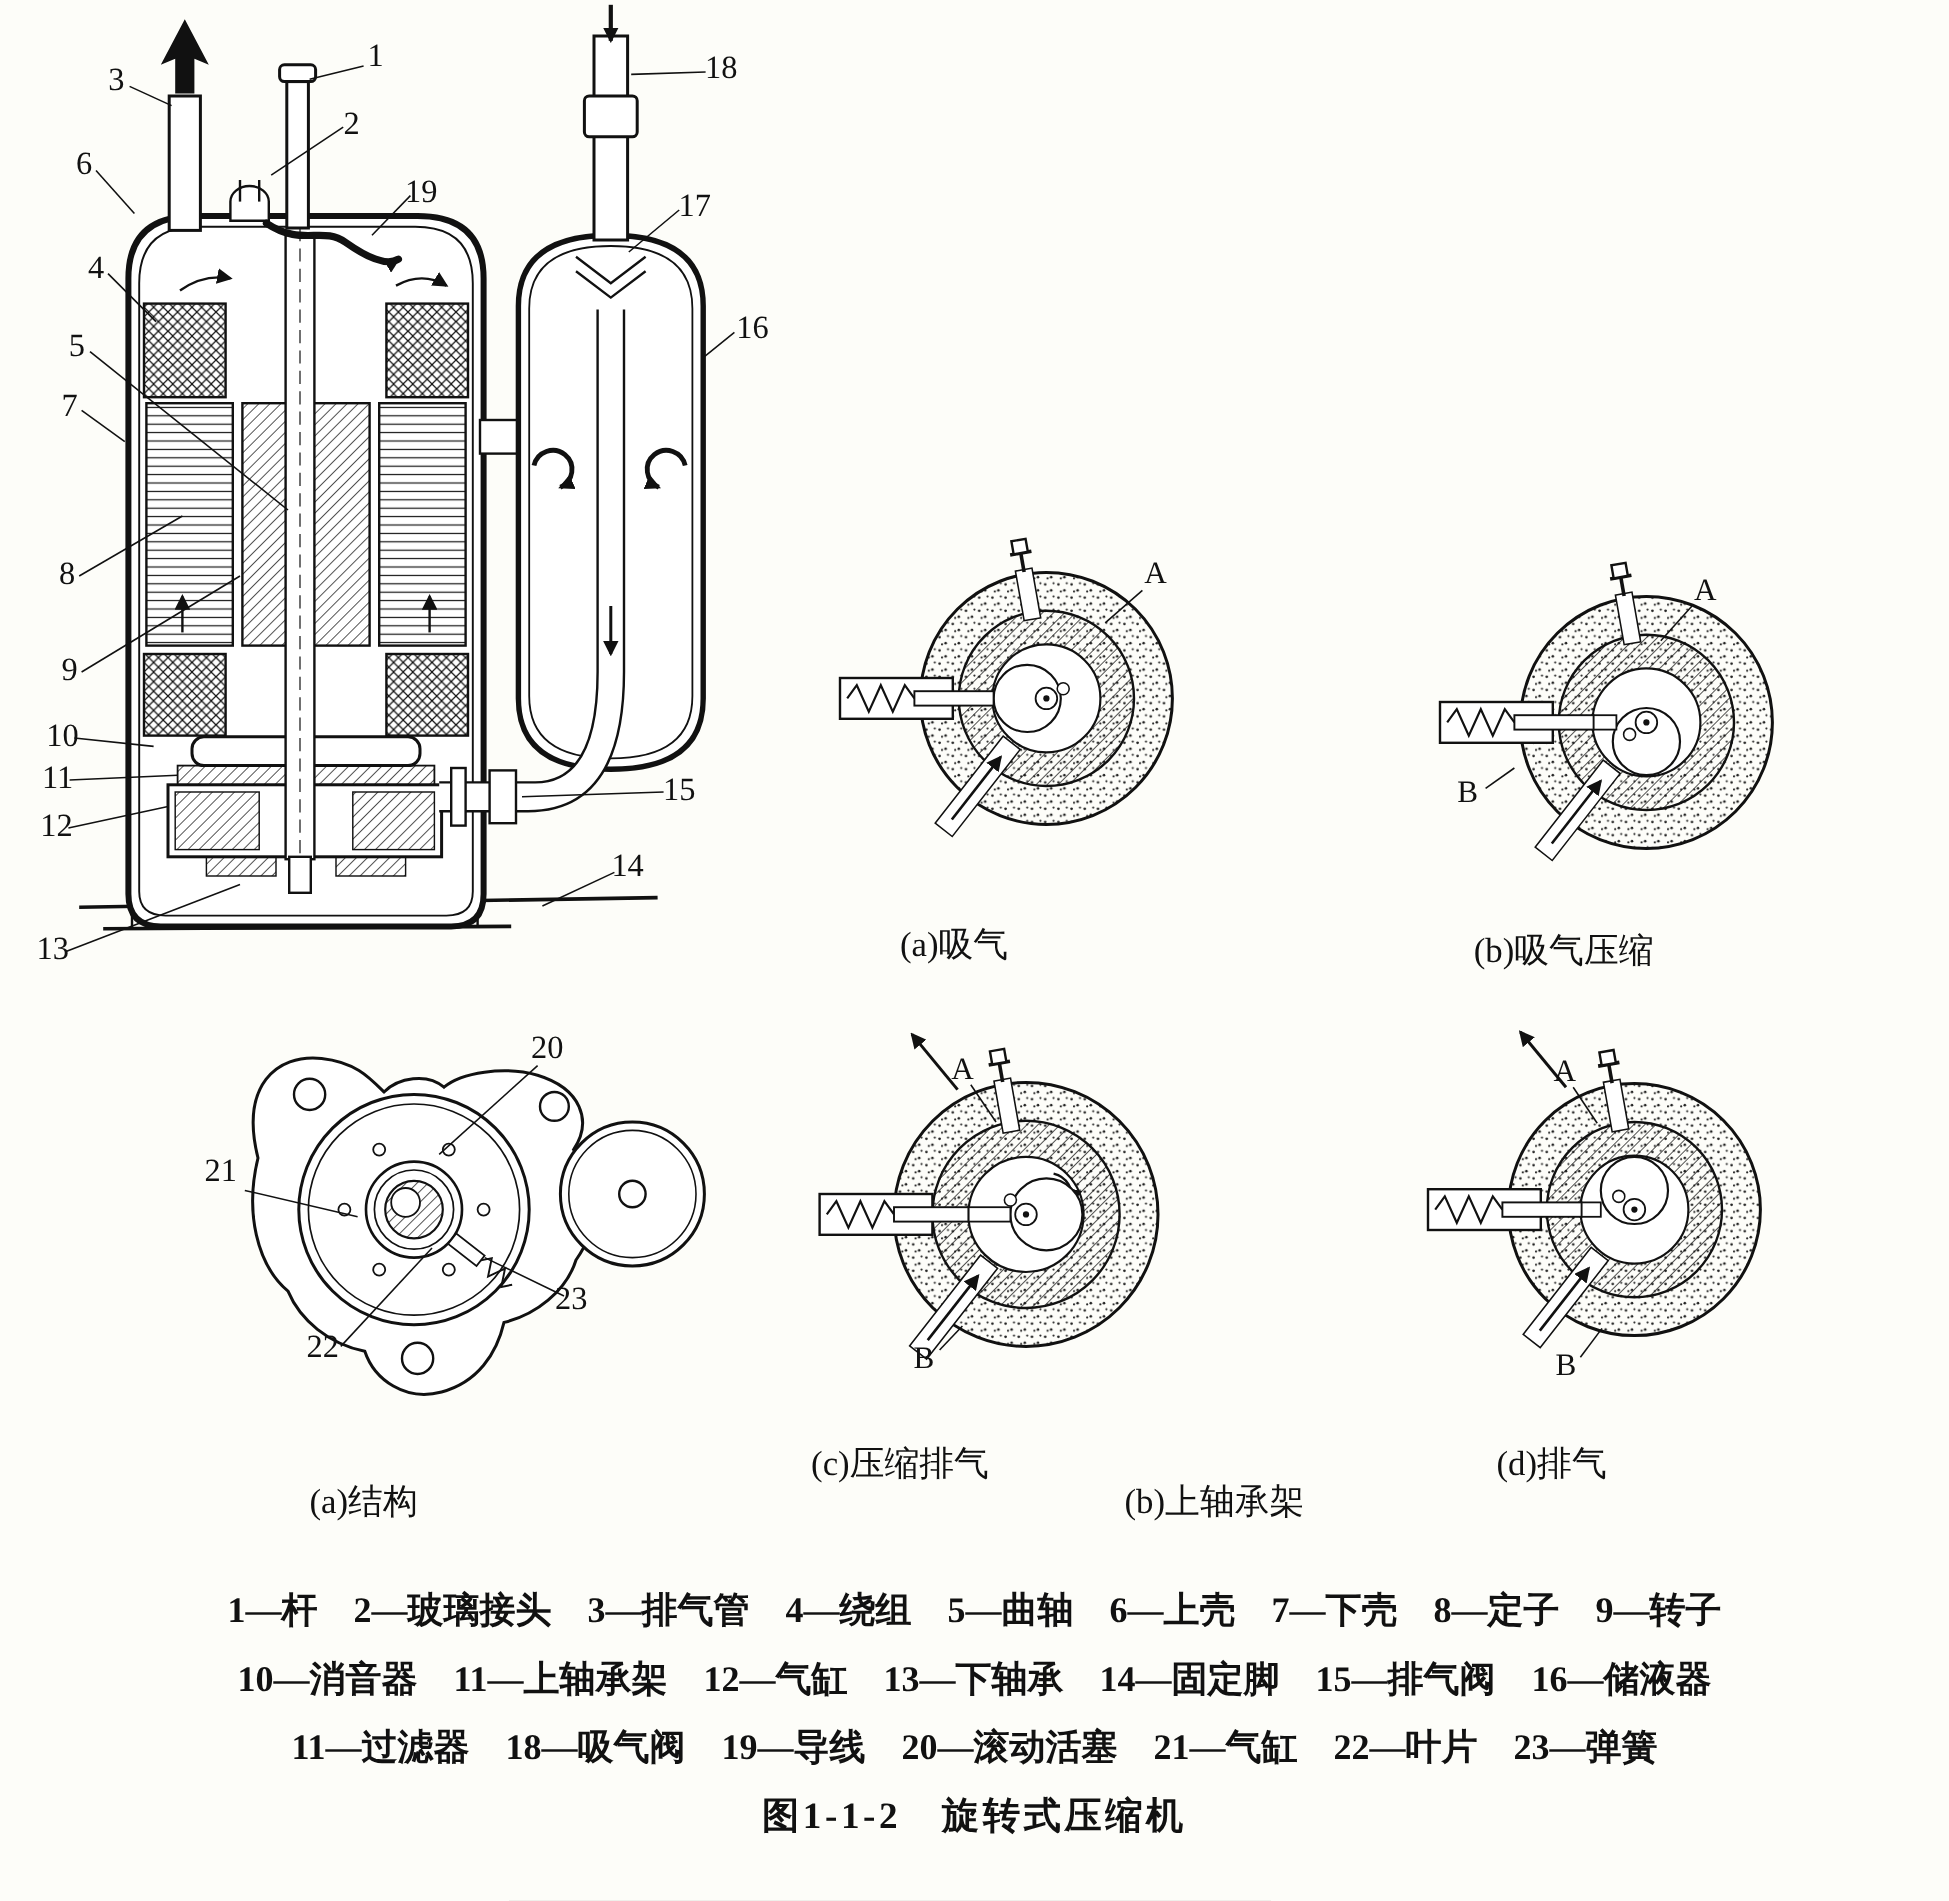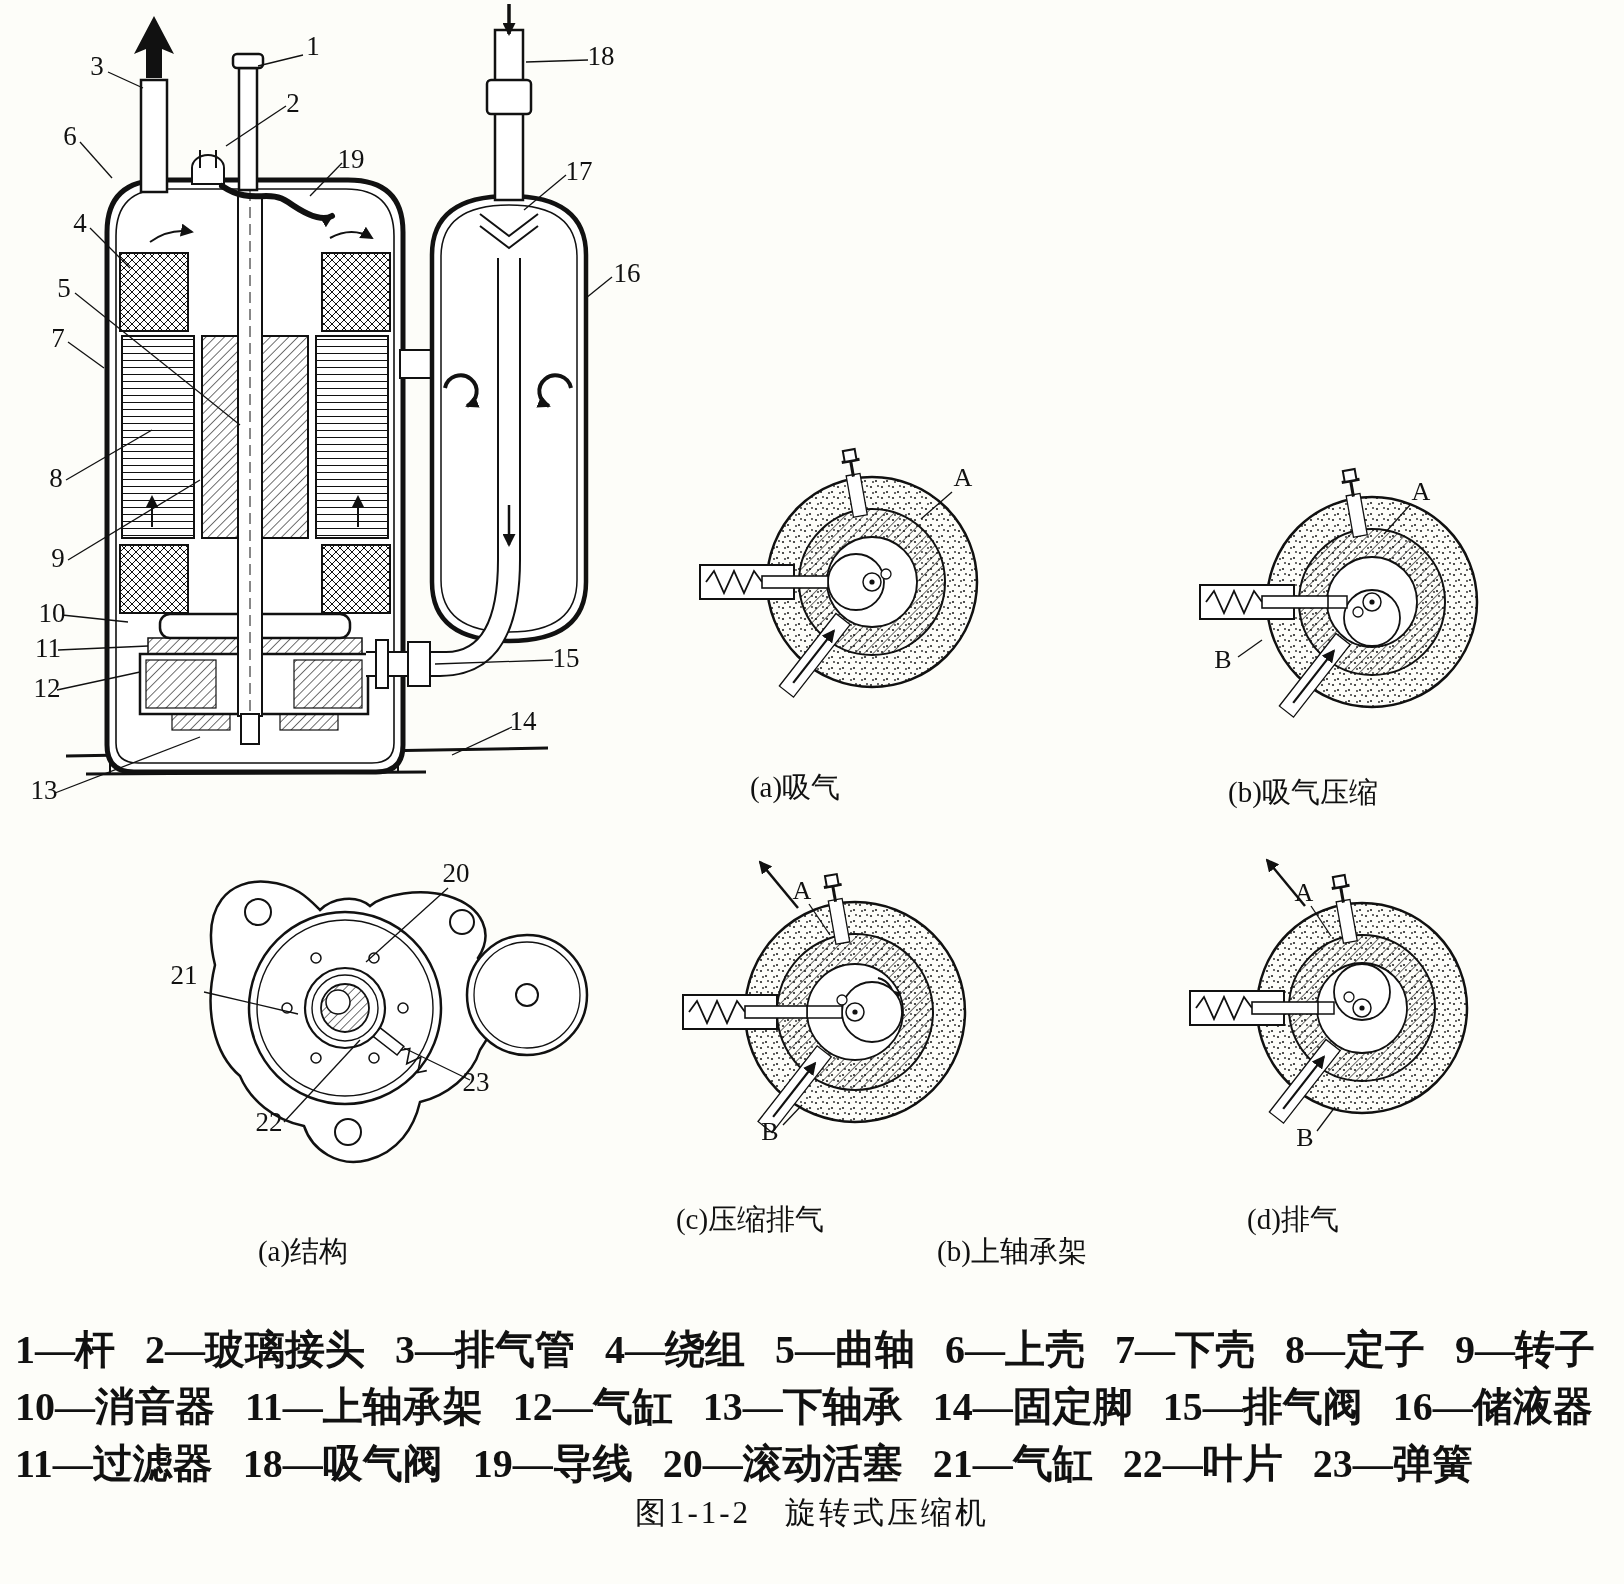--- a/index.html
+++ b/index.html
@@ -3,23 +3,23 @@
 <meta charset="utf-8">
 <style>
   *{margin:0;padding:0;box-sizing:border-box}
   html,body{background:#d8d8d4}
   .page{position:relative;width:1624px;height:1584px;margin:0 auto;background:#fdfdf9;
         font-family:"Liberation Serif",serif;color:#111;overflow:hidden}
   .page svg{position:absolute;left:0;top:0}
   svg text{font-family:"Liberation Serif",serif;fill:#111;font-size:27px}
   svg text.letter{font-size:26px}
   .cap{position:absolute;transform:translateX(-50%);font-size:29px;font-weight:400;white-space:nowrap}
-  .legend{position:absolute;left:0;width:100%;font-size:40px;font-weight:600;white-space:nowrap}
+  .legend{position:absolute;left:0;width:100%;text-align:center;font-size:30px;font-weight:600;white-space:nowrap}
   .legend .legend-item{display:inline-block;margin:0 15px}
-  .figcap{position:absolute;left:0;width:100%;text-align:center;font-size:31px;font-weight:400;letter-spacing:3px}
+  .figcap{position:absolute;left:0;width:100%;text-align:center;font-size:31px;font-weight:700;letter-spacing:3px}
 </style>
 </head>
 <body>
 
 <div class="page">
 
 <svg width="1624" height="1584" viewBox="0 0 1624 1584">
   <defs>
     <pattern id="hatch" width="6.5" height="6.5" patternUnits="userSpaceOnUse" patternTransform="rotate(45)">
       <line x1="0" y1="0" x2="0" y2="6.5" stroke="#111" stroke-width="1.2"></line>

